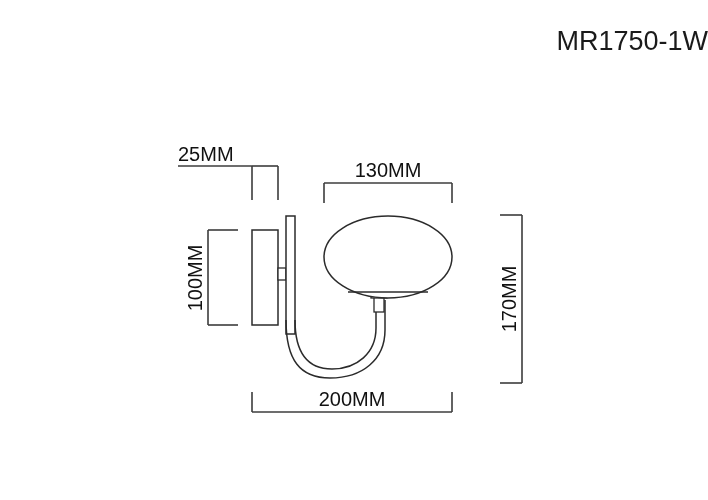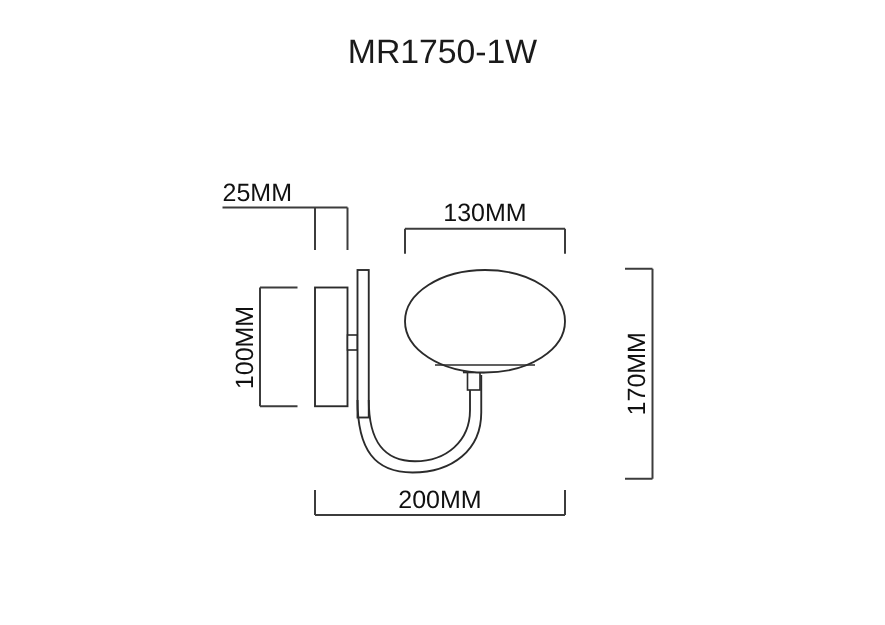--- a/index.html
+++ b/index.html
@@ -17,21 +17,21 @@
     position: relative;
     width: 708px;
     height: 500px;
     background: #ffffff;
   }
   #title {
     position: absolute;
     left: 0;
     top: 26px;
     width: 708px;
-    text-align: center;
+    text-align: right;
     font-family: "Liberation Sans", sans-serif;
     font-size: 27px;
     font-weight: 400;
     color: #1a1a1a;
     letter-spacing: 0px;
   }
   svg#drawing {
     position: absolute;
     left: 0;
     top: 0;

